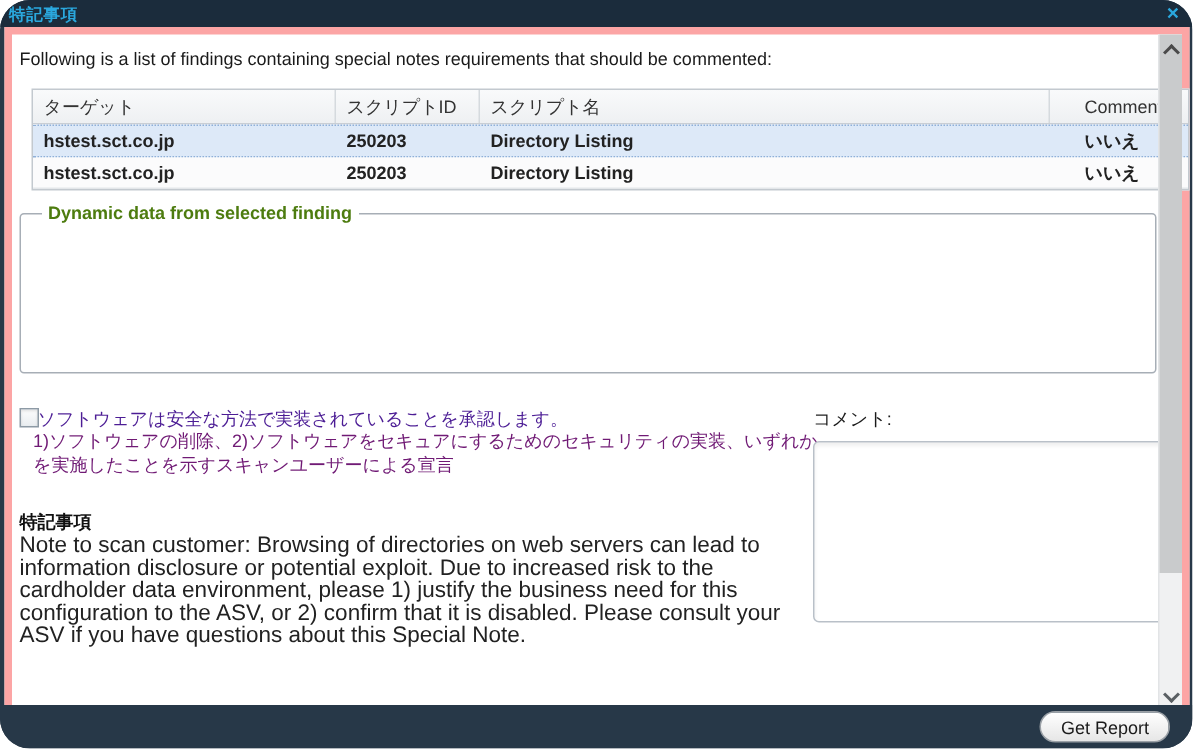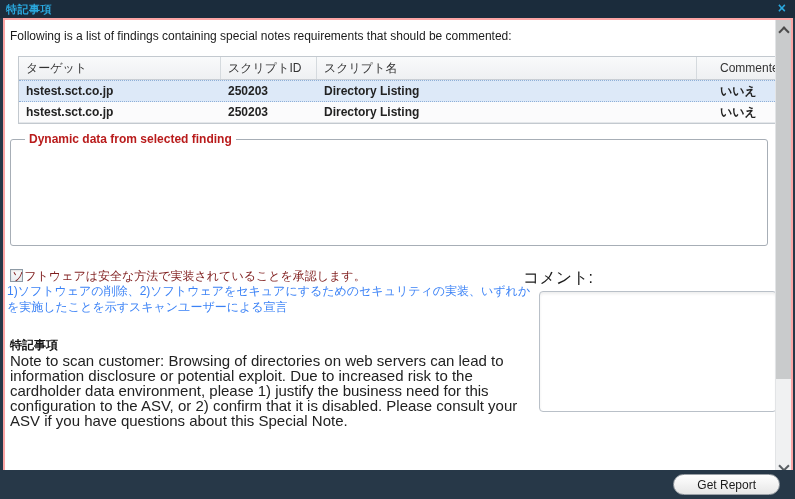--- a/index.html
+++ b/index.html
@@ -3,39 +3,39 @@
 <meta charset="utf-8">
 <style>
   html,body { margin:0; padding:0; }
   body {
     width:795px; height:499px;
     font-family:"Liberation Sans","DejaVu Sans",sans-serif;
     -webkit-font-smoothing:antialiased;
   }
   .dialog {
     position:relative; width:795px; height:499px;
-    background:#273848; overflow:hidden; box-sizing:border-box;
+    background:#273848; overflow:hidden; box-sizing:border-box;border-radius:20px;
   }
   
   .titlebar {
     position:absolute; top:0; left:0; right:0; height:18px;
     background:#1b2c3c;
   }
   .titlebar .title {
     position:absolute; left:6px; top:2px;
     font-size:11px; font-weight:bold; color:#2aa8de; letter-spacing:.5px;
   }
   .titlebar .close {
     position:absolute; right:9px; top:0px;
     font-size:14px; font-weight:bold; color:#2aa8de; cursor:pointer; line-height:17px;
   }
   
   .content {
     position:absolute; left:3px; top:18px; width:790px; height:464px;
-    background:#ffffff; border:2px solid #fca5a5; box-sizing:border-box;
+    background:#ffffff; border:5px solid #fca5a5; box-sizing:border-box;
   }
   .intro {
     position:absolute; left:5px; top:9px; font-size:12px; color:#1a1a1a;
   }
   
   .ftable {
     position:absolute; left:13px; top:36px; width:772px;
     border:1px solid #c3c9cf; box-sizing:border-box; font-size:12px; color:#222;
     background:#fdfdfe;
   }
@@ -52,46 +52,46 @@
     background:#dde9f8;
     border-top:1px dotted #8fb0d8; border-bottom:1px dotted #8fb0d8;
   }
   
   .dynamic {
     position:absolute; left:5px; top:112px; width:758px; height:114px;
     border:1px solid #a7aeb6; border-radius:3px; box-sizing:border-box;
     margin:0; padding:0 8px;
   }
   .dynamic legend {
-    font-size:12px; font-weight:bold; color:#b91c1c; padding:0 4px; margin-left:6px;
+    font-size:12px; font-weight:bold; color:#4d7c0f; padding:0 4px; margin-left:6px;
   }
   .dynamic .dyn-body { font-size:12px; color:#333; }
   
   .checkbox {
     position:absolute; left:5px; top:249px; width:13px; height:13px;
     border:1px solid #8d9aa5; background:linear-gradient(#fdfdfd,#e9edf0);
     box-sizing:border-box; box-shadow:inset 0 1px 2px rgba(0,0,0,.12); cursor:pointer;
   }
   .cb-label {
-    position:absolute; left:7px; top:248px; font-size:12px; color:#7f1d1d; cursor:pointer;
+    position:absolute; left:17px; top:248px; font-size:12px; color:#4c1d95; cursor:pointer;
   }
   .cb-desc {
-    position:absolute; left:2px; top:263px; width:524px;
-    font-size:12px; color:#3b82f6; line-height:16px;
+    position:absolute; left:14px; top:263px; width:524px;
+    font-size:12px; color:#701a75; line-height:16px;
   }
   .note-head {
     position:absolute; left:5px; top:317px; font-size:12px; font-weight:bold; color:#111;
   }
   .note-body {
     position:absolute; left:5px; top:333px; width:522px;
     font-size:15px; color:#222; line-height:15px;
   }
   
   .comment-label {
-    position:absolute; left:518px; top:248px; font-size:16px; color:#1a1a1a;
+    position:absolute; left:534px; top:248px; font-size:12px; color:#1a1a1a;
   }
   .comment-box {
     position:absolute; left:534px; top:271px; width:238px; height:121px;
     border:1px solid #b9c0c8; border-radius:4px; box-sizing:border-box;
     background:#fff; box-shadow:inset 0 2px 3px rgba(0,0,0,.07);
     resize:none; outline:none; font-family:inherit; font-size:12px; padding:4px;
   }
   
   .scrollbar {
     position:absolute; top:0; right:0; bottom:0; width:16px;
@@ -102,21 +102,21 @@
   }
   .sb-arrow { position:absolute; left:4px; width:6px; height:6px;
     border-left:2px solid #4a4a4a; border-top:2px solid #4a4a4a; cursor:pointer; }
   .sb-up   { top:8px;  transform:rotate(45deg); }
   .sb-down { bottom:10px; transform:rotate(225deg); border-color:#5a5f63; }
   
   .footer {
     position:absolute; left:0; right:0; bottom:0; height:29px; background:#273848;
   }
   .get-report {
-    position:absolute; right:15px; top:4px; height:21px; padding:0 23px;
+    position:absolute; right:15px; top:4px; height:21px; padding:0 13px;
     border:1px solid #9aa0a6; border-radius:11px;
     background:linear-gradient(#ffffff,#e6e6e6);
     font-family:inherit; font-size:12px; color:#1b1b1b; cursor:pointer;
   }
 </style>
 </head>
 <body>
 
 <div class="dialog">
 

